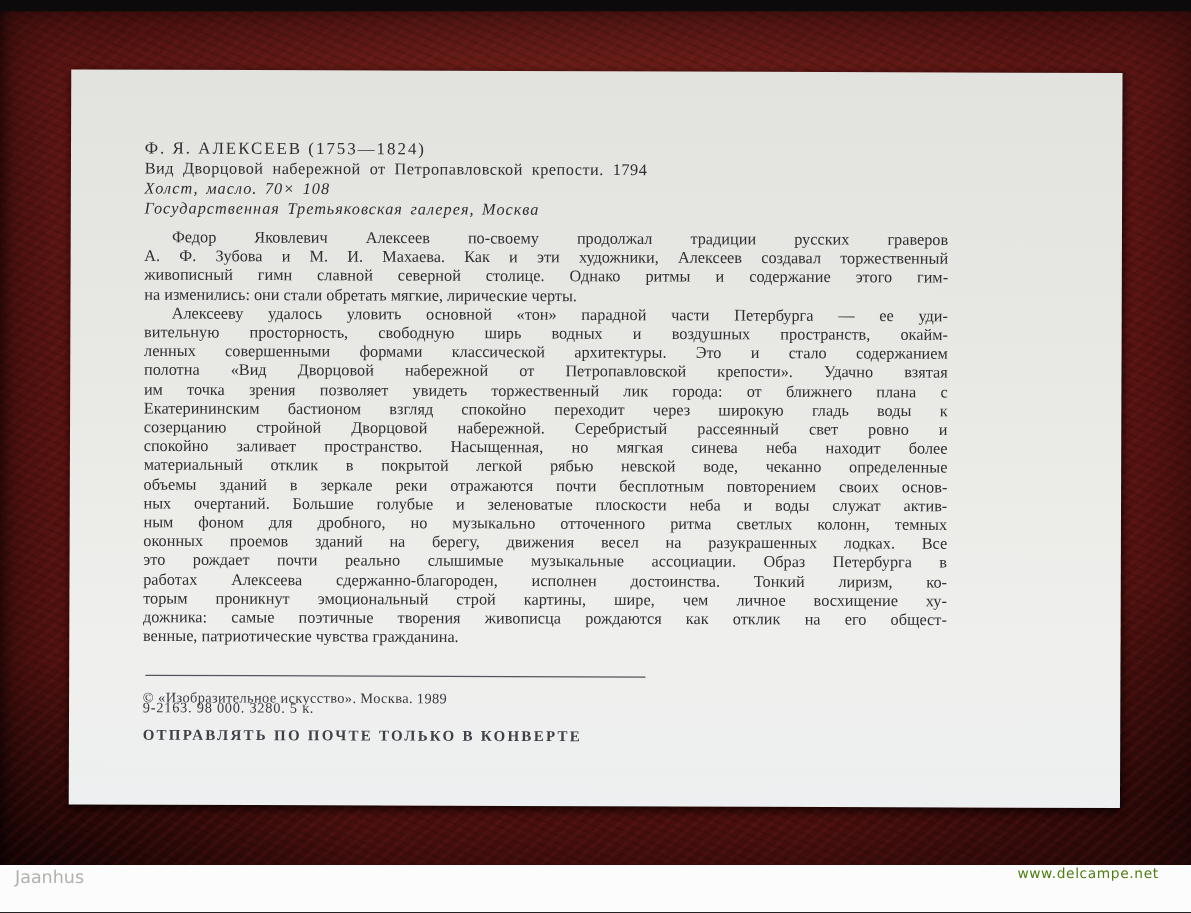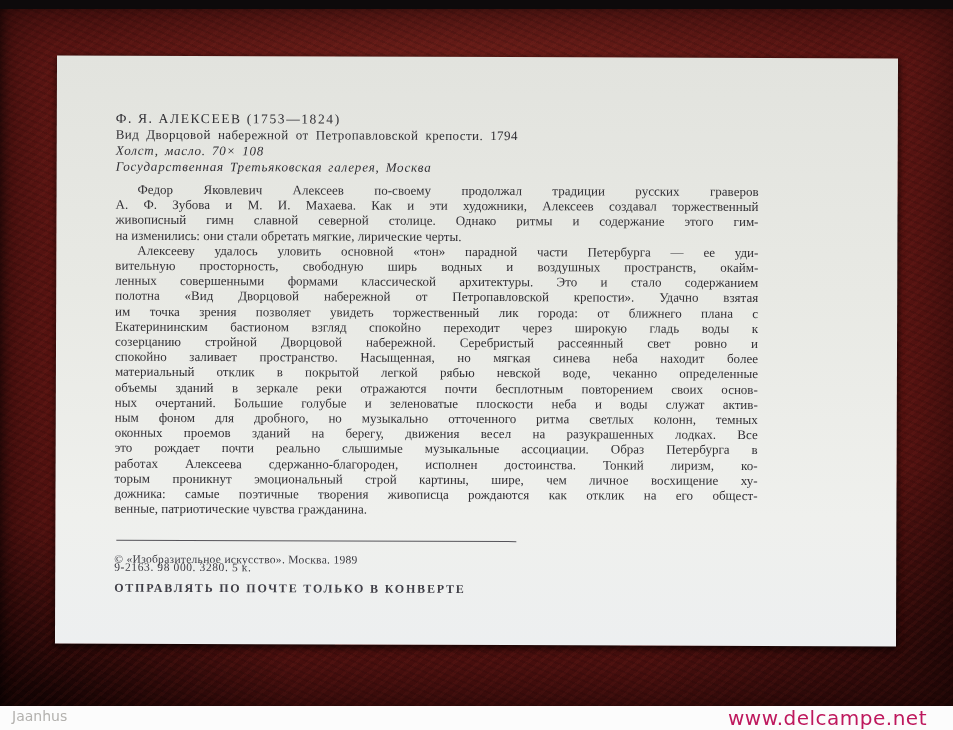--- a/index.html
+++ b/index.html
@@ -42,25 +42,25 @@
   .bline.last{text-align-last:left;}
   .rule{position:absolute;left:61px;top:484px;width:400px;height:0;border-top:1px solid #55545a;}
   .pub{position:absolute;left:59px;top:496px;font-size:11.5px;line-height:14px;letter-spacing:0.3px;color:#3a3940;}
   .code{position:absolute;left:59px;top:504px;font-size:11.5px;line-height:14px;letter-spacing:0.6px;color:#3a3940;}
   .mail{
     position:absolute;left:59px;top:525px;font-size:12px;font-weight:bold;
     letter-spacing:1.8px;color:#403f47;
   }
   
   .wm-bar{
-    position:absolute;left:0;bottom:0;width:953px;height:24px;background:#fcfcfc;
+    position:absolute;left:0;bottom:0;width:953px;height:38px;background:#fcfcfc;
     font-family:"DejaVu Sans","Liberation Sans",sans-serif;
   }
   .wm-left{position:absolute;left:12px;top:2px;font-size:14px;color:#b3b1ae;}
-  .wm-right{position:absolute;right:26px;top:0px;font-size:20px;color:#be185d;letter-spacing:0.5px;text-align:right;}
+  .wm-right{position:absolute;right:26px;top:0px;font-size:11px;color:#4d7c0f;letter-spacing:0.5px;text-align:right;}
 </style>
 </head>
 <body>
 
 <div class="photo">
   <div class="leather"></div>
 
   <div class="card">
     <div class="hdr">
       <div class="hdr-artist">Ф. Я. АЛЕКСЕЕВ (1753—1824)</div>

